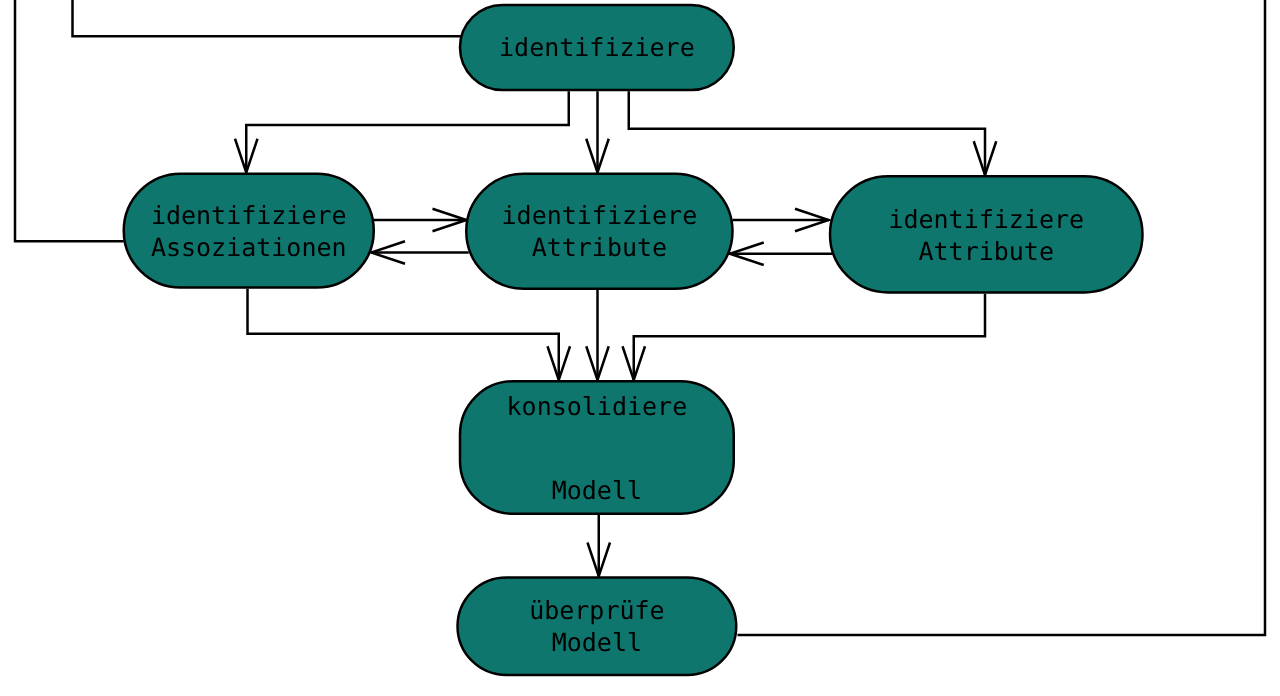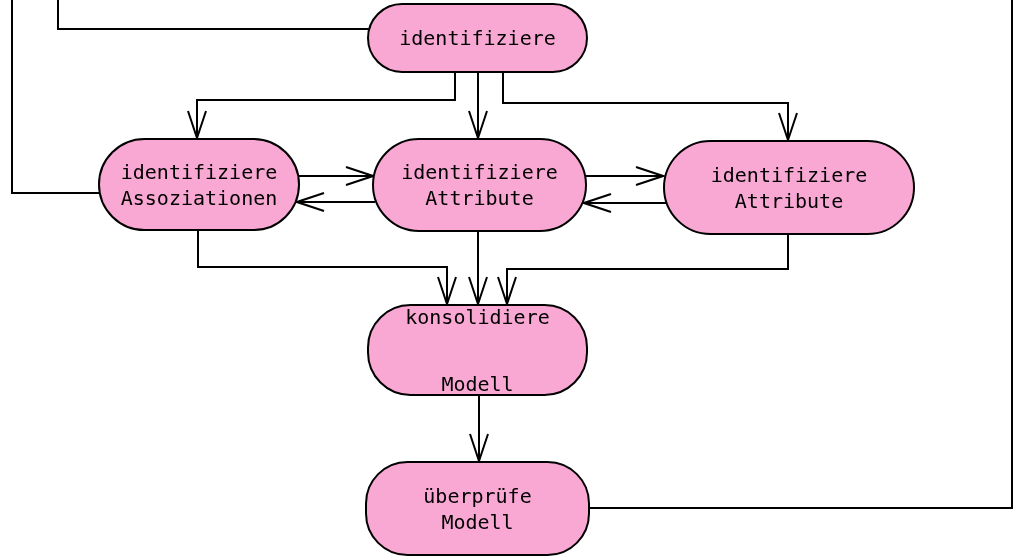--- a/index.html
+++ b/index.html
@@ -20,21 +20,21 @@
     left: 0;
     top: 0;
     width: 1024px;
     height: 557px;
     overflow: visible;
   }
   .node {
     position: absolute;
     box-sizing: border-box;
     border: 2px solid #000000;
-    background: #f9a8d4;
+    background: #0f766e;
     color: #000000;
     display: flex;
     flex-direction: column;
     align-items: center;
     justify-content: center;
     text-align: center;
     font-size: 20px;
     line-height: 26px;
     white-space: nowrap;
   }
@@ -78,22 +78,22 @@
         <span class="node-line">Assoziationen</span>
       </div>
       <div class="node" style="left: 372px; top: 138px; width: 215px; height: 94px; border-radius: 47px;">
         <span class="node-line">identifiziere</span>
         <span class="node-line">Attribute</span>
       </div>
       <div class="node" style="left: 663px; top: 140px; width: 252px; height: 95px; border-radius: 47.5px;">
         <span class="node-line">identifiziere</span>
         <span class="node-line">Attribute</span>
       </div>
-      <div class="node" style="left: 367px; top: 304px; width: 221px; height: 92px; border-radius: 43.5px; gap: 41px;">
+      <div class="node" style="left: 367px; top: 304px; width: 221px; height: 108px; border-radius: 43.5px; gap: 41px;">
         <span class="node-line">konsolidiere</span>
         <span class="node-line">Modell</span>
       </div>
-      <div class="node" style="left: 365px; top: 461px; width: 225px; height: 95px; border-radius: 42.5px;">
+      <div class="node" style="left: 365px; top: 461px; width: 225px; height: 80px; border-radius: 42.5px;">
         <span class="node-line">überprüfe</span>
         <span class="node-line">Modell</span>
       </div>
     </div>
 </div>
 
 </body></html>

